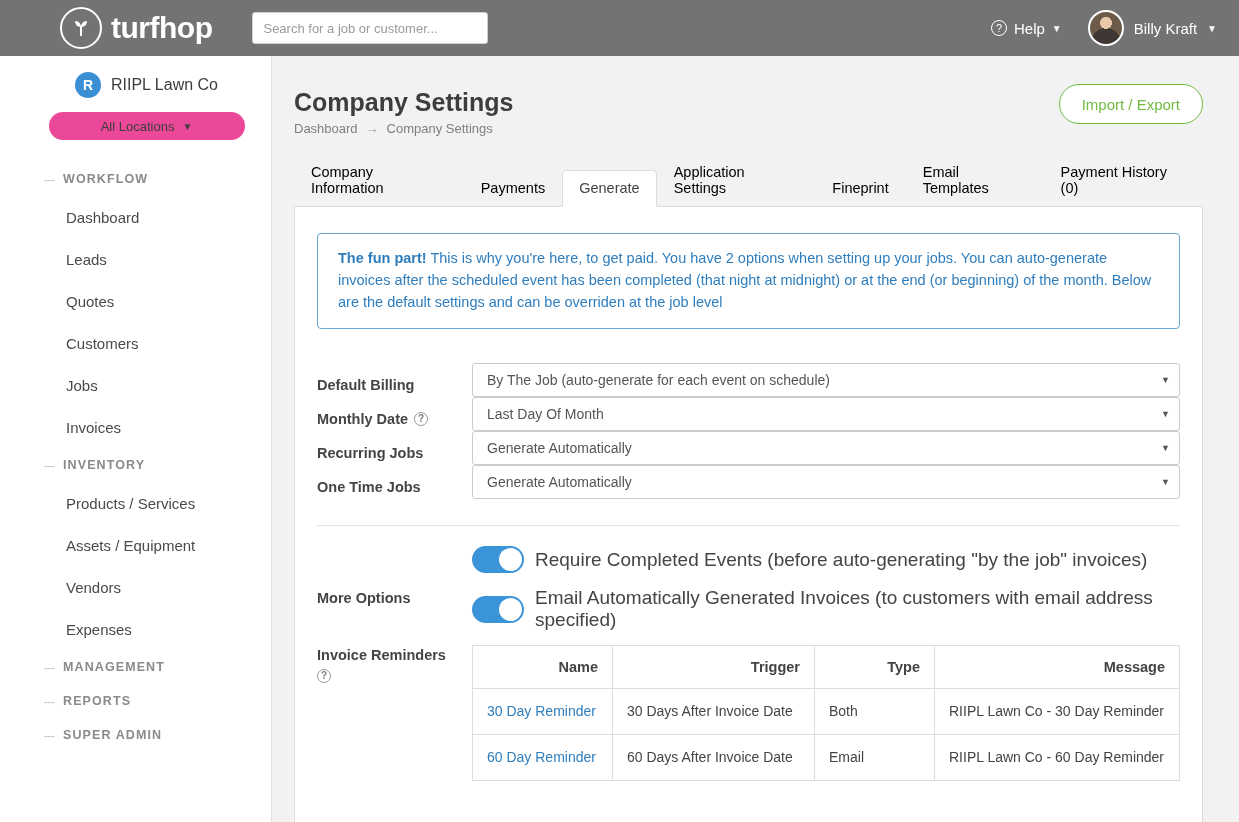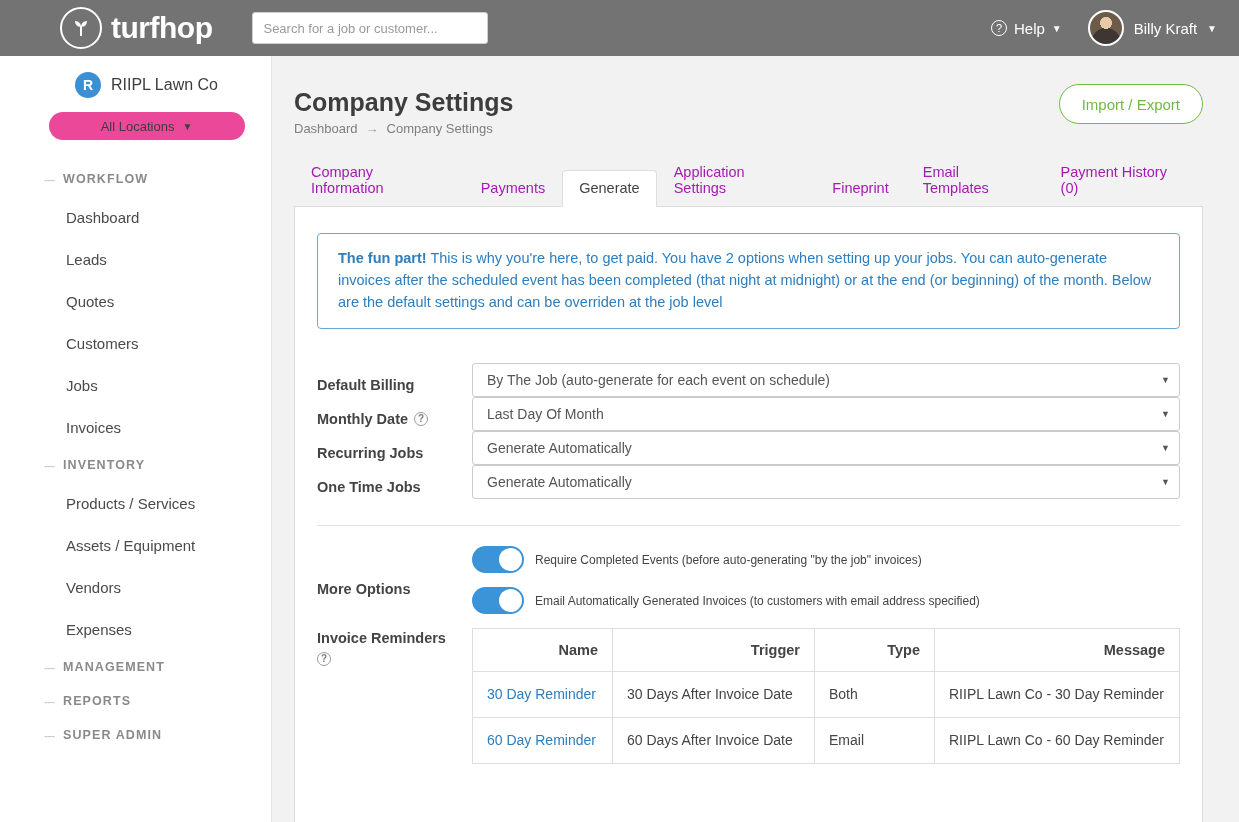--- a/index.html
+++ b/index.html
@@ -184,21 +184,21 @@
     display: flex;
     align-items: flex-end;
     gap: 0;
     border-bottom: 1px solid #dddddd;
     position: relative;
     z-index: 2;
   }
   .tab {
     padding: 9px 16px 10px 16px;
     font-size: 14.5px;
-    color: #a21caf;
+    color: #000000;
     cursor: pointer;
     border: 1px solid transparent;
     border-radius: 4px 4px 0 0;
     margin-bottom: -1px;
   }
   .tab.active {
     color: #444444;
     background: #ffffff;
     border-color: #dddddd;
     border-bottom-color: #ffffff;
@@ -268,21 +268,21 @@
     position: relative;
     margin-right: 11px;
     cursor: pointer;
     flex: 0 0 52px;
   }
   .toggle .knob {
     position: absolute; top: 2px; right: 2px;
     width: 23px; height: 23px; border-radius: 50%;
     background: #ffffff;
   }
-  .toggle-label { font-size: 12px; color: #444444; }
+  .toggle-label { font-size: 19px; color: #444444; }
   .opts-label { padding-top: 4px; }
   .reminders-wrap { display: flex; align-items: flex-start; }
   .reminders-label {
     width: 155px; flex: 0 0 155px;
     font-size: 14.5px; font-weight: bold; color: #444;
     line-height: 20px;
   }
   table.reminders {
     flex: 1;
     border-collapse: collapse;

